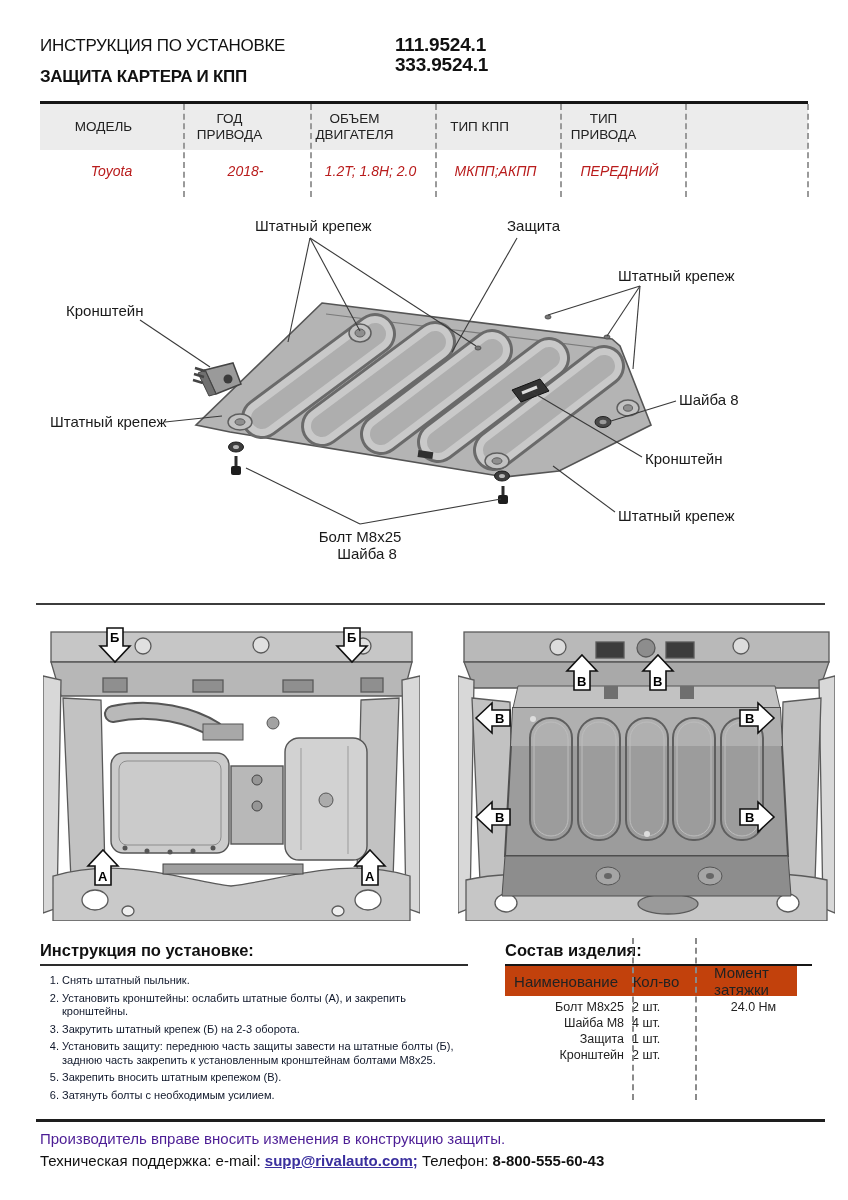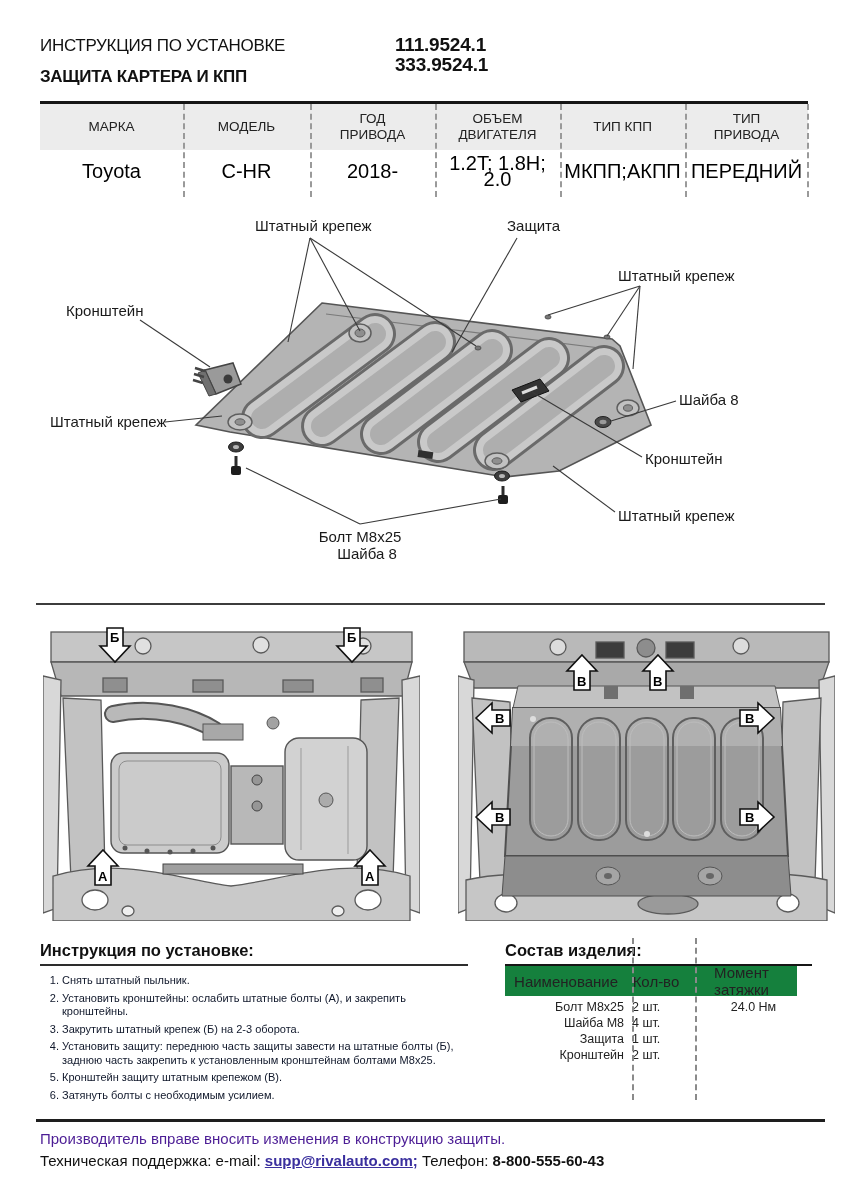--- a/index.html
+++ b/index.html
@@ -14,21 +14,21 @@
   .doc-title-line1 { font-size:17px; letter-spacing:-0.3px; color:#111; }
   .doc-title-line2 { font-size:17px; font-weight:bold; letter-spacing:-0.3px; margin-top:11px; }
   .part-numbers { font-size:19px; font-weight:bold; line-height:20px; letter-spacing:-0.2px; }
 
   
   .vt-topline { left:40px; top:101px; width:768px; height:3px; background:#161616; }
   .vt-header { left:40px; top:104px; width:768px; height:46px; background:#ececec; display:flex; }
   .vt-row    { left:40px; top:150px; width:768px; height:42px; display:flex; }
   .vt-cell { display:flex; flex-direction:column; align-items:center; justify-content:center;
              font-size:13.5px; color:#222; line-height:16px; text-align:center; }
-  .vt-row .vt-cell { font-size:20px; color:#000000; }
+  .vt-row .vt-cell { font-size:14px; color:#b91c1c;font-style:italic; }
   .c0{width:143px}.c1{width:127px}.c2{width:125px}.c3{width:125px}.c4{width:125px}.c5{width:123px}
   .vdash { width:0; border-left:2px dashed #9a9a9a; }
 
   
   .diagram-svg { left:0; top:200px; }
   .dlabel { font-size:15px; fill:#1a1a1a; }
   .leader { stroke:#3a3a3a; stroke-width:1.1; fill:none; }
 
   
   .divider { left:36px; top:603px; width:789px; height:2px; background:#3c3c3c; }
@@ -36,21 +36,21 @@
 
   
   .inst-head { left:40px; top:941px; width:428px; font-size:16.5px; font-weight:bold;
                border-bottom:2px solid #2d2d2d; padding-bottom:4px; }
   .inst-list { left:40px; top:974px; width:432px; font-size:11px; line-height:13.5px; color:#0f172a; }
   .inst-list ol { padding-left:22px; }
   .inst-list li { margin-bottom:4px; }
 
   .parts-head { left:505px; top:941px; font-size:16.5px; font-weight:bold; }
   .pt-topline { left:505px; top:964px; width:307px; height:2px; background:#161616; }
-  .pt-header { left:505px; top:966px; width:292px; height:30px; background:#15803d; display:flex; align-items:center; }
+  .pt-header { left:505px; top:966px; width:292px; height:30px; background:#c2410c; display:flex; align-items:center; }
   .pt-hcell { font-size:15px; color:#222; text-align:center; }
   .pt-h0 { width:127px; text-align:right; padding-right:8px; }
   .pt-h1 { width:63px; } .pt-h2 { width:117px; }
   .pt-rows { left:505px; top:999px; width:307px; font-size:12.5px; color:#222; }
   .pt-row { display:flex; height:16px; align-items:center; }
   .pt-name { width:127px; text-align:right; padding-right:8px; }
   .pt-qty  { width:63px; text-align:left; }
   .pt-torque { width:117px; text-align:center; }
   .pt-dash { width:0; border-left:2px dashed #8a8a8a; height:162px; top:938px; z-index:3; }
 
@@ -67,24 +67,20 @@
   <div class="doc-title-line1">ИНСТРУКЦИЯ ПО УСТАНОВКЕ</div>
   <div class="doc-title-line2">ЗАЩИТА КАРТЕРА И КПП</div>
 </div>
 <div class="abs part-numbers" style="left:395px; top:35px;">
   <div>111.9524.1</div>
   <div>333.9524.1</div>
 </div>
 
 <div class="abs vt-topline"></div>
 <div class="abs vt-header">
-  <div class="vt-cell c0">
-    <span>МАРКА</span>
-    <span></span>
-  </div>
   <div class="vt-cell c1">
     <span>МОДЕЛЬ</span>
     <span></span>
   </div>
   <div class="vt-cell c2">
     <span>ГОД</span>
     <span>ПРИВОДА</span>
   </div>
   <div class="vt-cell c3">
     <span>ОБЪЕМ</span>
@@ -94,21 +90,20 @@
     <span>ТИП КПП</span>
     <span></span>
   </div>
   <div class="vt-cell c5">
     <span>ТИП</span>
     <span>ПРИВОДА</span>
   </div>
 </div>
 <div class="abs vt-row">
   <div class="vt-cell c0">Toyota</div>
-  <div class="vt-cell c1">C-HR</div>
   <div class="vt-cell c2">2018-</div>
   <div class="vt-cell c3">1.2T; 1.8H; 2.0</div>
   <div class="vt-cell c4">МКПП;АКПП</div>
   <div class="vt-cell c5">ПЕРЕДНИЙ</div>
 </div>
 
 <div class="abs vdash" style="left:183px; top:104px; height:93px;"></div>
 <div class="abs vdash" style="left:310px; top:104px; height:93px;"></div>
 <div class="abs vdash" style="left:435px; top:104px; height:93px;"></div>
 <div class="abs vdash" style="left:560px; top:104px; height:93px;"></div>
@@ -347,21 +342,21 @@
   </g>
 </svg>
 
 <div class="abs inst-head">Инструкция по установке:</div>
 <div class="abs inst-list">
   <ol>
     <li>Снять штатный пыльник.</li>
     <li>Установить кронштейны: ослабить штатные болты (А), и закрепить кронштейны.</li>
     <li>Закрутить штатный крепеж (Б) на 2-3 оборота.</li>
     <li>Установить защиту: переднюю часть защиты завести на штатные болты (Б), заднюю часть закрепить к установленным кронштейнам болтами М8х25.</li>
-    <li>Кронштейн защиту штатным крепежом (В).</li>
+    <li>Закрепить вносить штатным крепежом (В).</li>
     <li>Затянуть болты с необходимым усилием.</li>
   </ol>
 </div>
 
 <div class="abs parts-head">Состав изделия:</div>
 <div class="abs pt-topline"></div>
 <div class="abs pt-header">
   <div class="pt-hcell pt-h0">Наименование</div>
   <div class="pt-hcell pt-h1">Кол-во</div>
   <div class="pt-hcell pt-h2">Момент затяжки</div>

